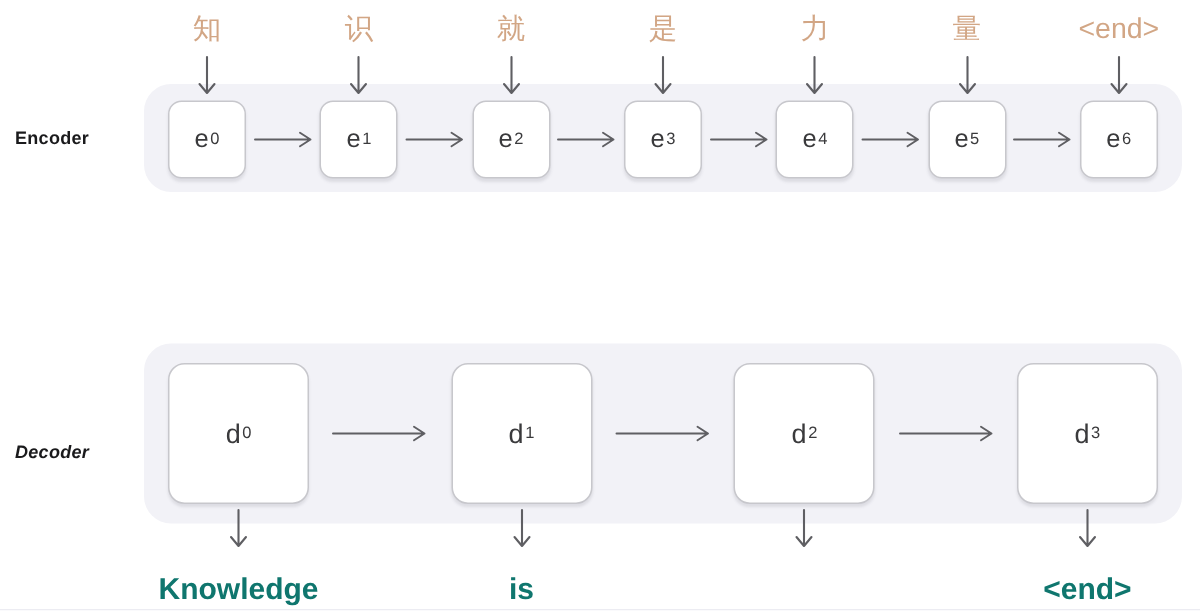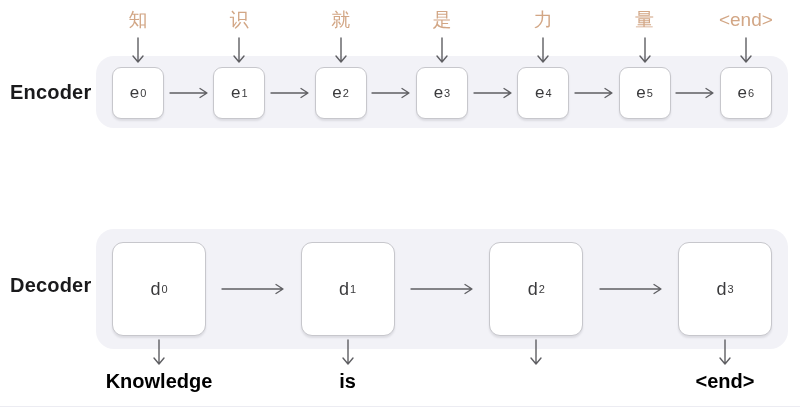--- a/index.html
+++ b/index.html
@@ -2,25 +2,25 @@
 <html><head>
 <meta charset="utf-8">
 <style>
   html,body { margin:0; padding:0; background:#fff; }
   .frame {
     position:relative; width:800px; height:407px; background:#FFFFFF;
     font-family:"Liberation Sans","DejaVu Sans",sans-serif;
     overflow:hidden; border-bottom:1px solid #ECECF2; box-sizing:border-box;
   }
   .section-label {
-    position:absolute; left:10px; font-size:20px; font-weight:700;
+    position:absolute; left:10px; font-size:12px; font-weight:700;
     color:#1A1A1C; line-height:18px; letter-spacing:0.2px;
   }
   .encoder-label { top:83px; }
-  .decoder-label { top:276px; }
+  .decoder-label { top:292px;font-style:italic; }
   .panel {
     position:absolute; left:96px; width:692px;
     background:#F2F2F7; border-radius:18px;
   }
   .encoder-panel { top:56px; height:72px; }
   .decoder-panel { top:229px; height:120px; }
   .cells {
     position:absolute; left:96px; width:692px;
     display:flex; justify-content:space-between;
     padding:0 16px; box-sizing:border-box;
@@ -40,22 +40,22 @@
   }
   .ebox { width:52px; height:52px; border-radius:9px; font-size:17px; }
   .dbox { width:94px; height:94px; border-radius:11px; font-size:18px; }
   .sbox sub { font-size:11px; margin-left:1px; }
   .arrow-down { display:block; margin-bottom:3px; }
   .dcell .arrow-down { margin:3px 0 0 0; }
   .harrow { flex-shrink:0; display:block; }
   .e-harrow { margin-top:87px; }
   .d-harrow { margin-top:83px; }
   .out-token {
-    margin-top:4px; font-size:20px; font-weight:700;
-    color:#000000; white-space:nowrap;
+    margin-top:16px; font-size:20px; font-weight:700;
+    color:#0f766e; white-space:nowrap;
   }
 </style>
 </head>
 <body>
 
 <div class="frame">
 
   <div class="section-label encoder-label">Encoder</div>
   <div class="panel encoder-panel"></div>
 

